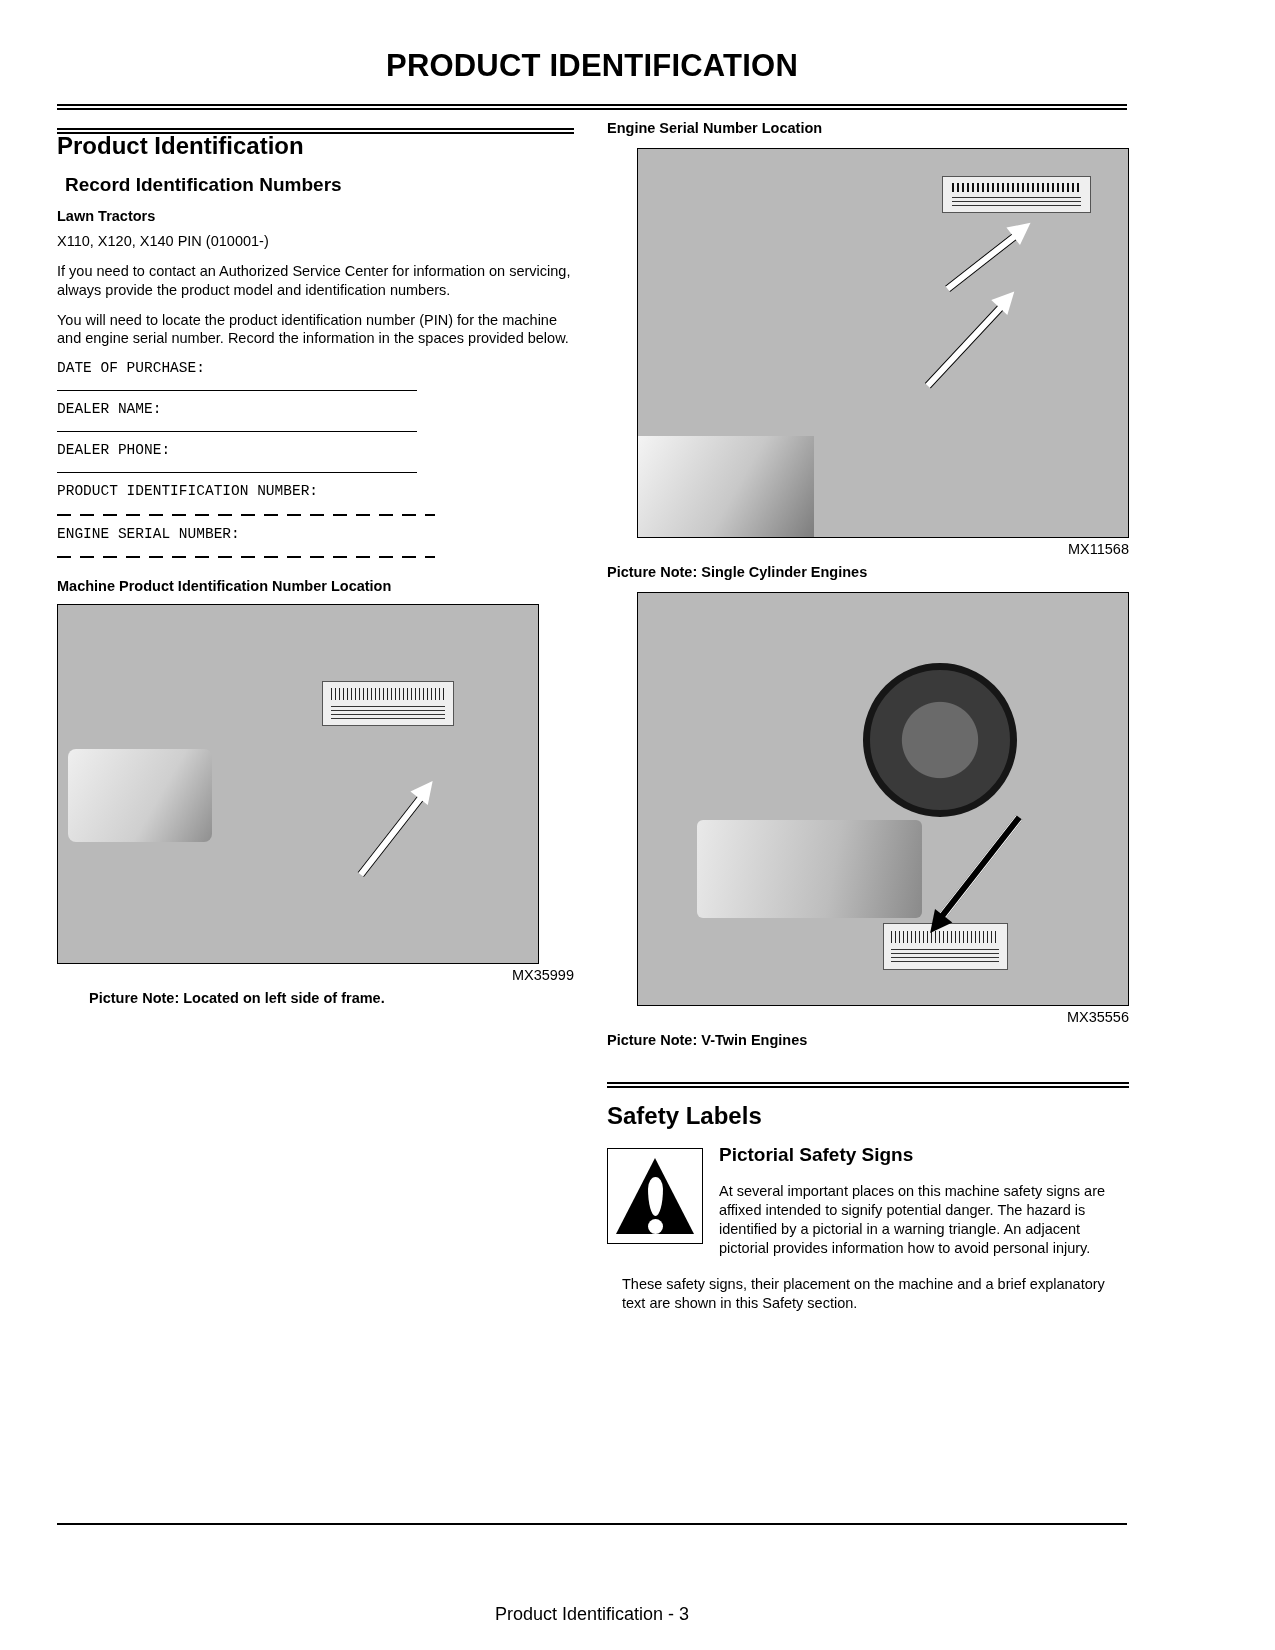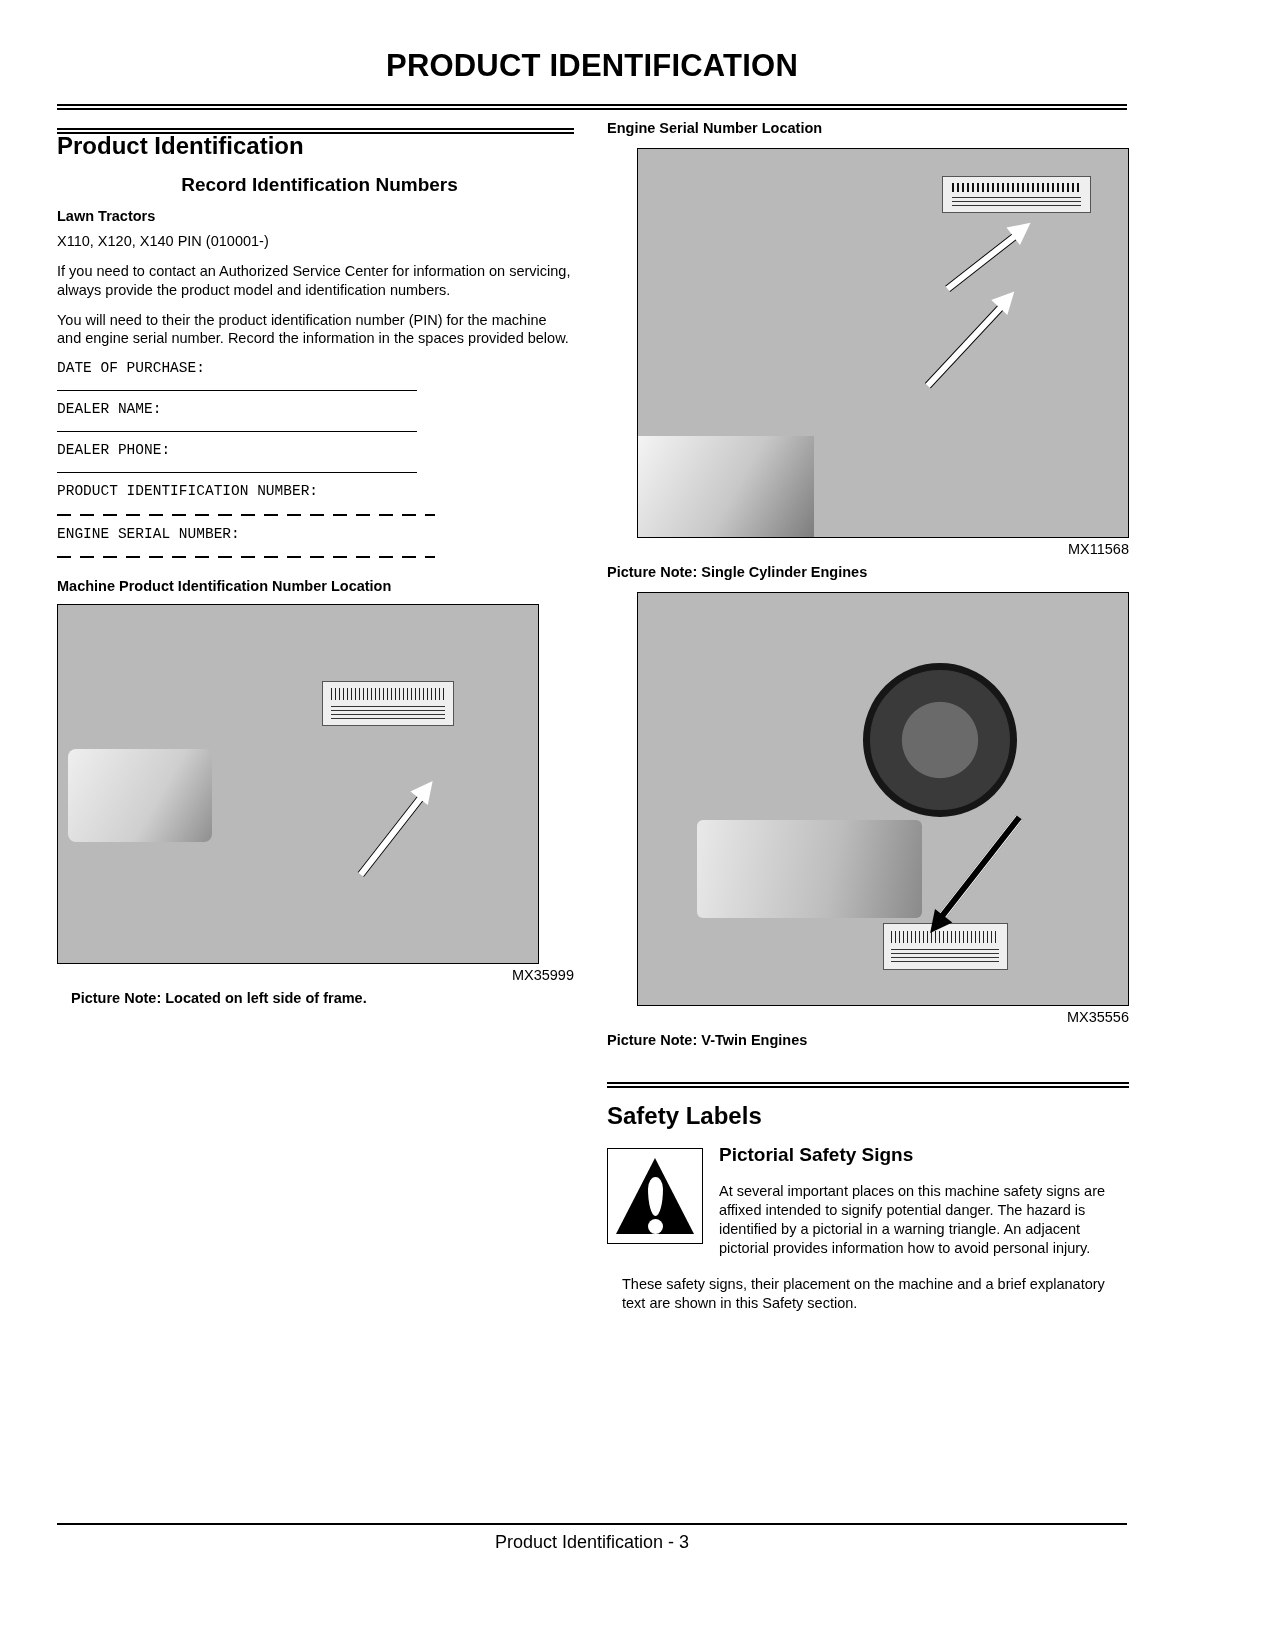--- a/index.html
+++ b/index.html
@@ -83,21 +83,20 @@
 
   h2.sec-title {
     margin: 0 0 14px 0;
     font-size: 24px;
     font-weight: bold;
   }
   h3.sub-title {
     margin: 0 0 12px 8px;
     font-size: 19px;
     font-weight: bold;
-    text-align: center;
   }
   h4.sub-sub {
     margin: 0 0 8px 0;
     font-size: 14.5px;
     font-weight: bold;
   }
   p.body {
     margin: 0 0 11px 0;
     font-size: 14.5px;
     line-height: 1.30;
@@ -145,21 +144,21 @@
   .fig-id {
     text-align: right;
     font-size: 14.5px;
     margin-top: 3px;
   }
   .fig-note {
     font-size: 14.5px;
     font-weight: bold;
     margin-top: 7px;
   }
-  .fig-note.indent { margin-left: 14px; }
+  .fig-note.indent { margin-left: 32px; }
 
   
   .photo-a {
     background:
       radial-gradient(ellipse 120px 80px at 78% 22%, #f2f2f2 0%, #bdbdbd 40%, rgba(0,0,0,0) 72%),
       radial-gradient(ellipse 180px 120px at 30% 72%, #8e8e8e 0%, #4a4a4a 60%, rgba(0,0,0,0) 85%),
       linear-gradient(165deg, #4c4c4c 0%, #2a2a2a 18%, #6e6e6e 34%, #1d1d1d 52%, #555 66%, #141414 82%, #3a3a3a 100%);
   }
   .photo-b {
     background:
@@ -298,21 +297,21 @@
     position: absolute;
     left: 55px;
     top: 1523px;
     width: 1070px;
     height: 2px;
     background: #000;
   }
   .footer-text {
     position: absolute;
     left: 55px;
-    top: 1532px;
+    top: 1604px;
     width: 1070px;
     text-align: center;
     font-size: 18px;
   }
 </style>
 </head>
 <body>
 
 <div class="page">
 
@@ -322,21 +321,21 @@
   <div class="rule-double" style="top:104px;"></div>
   <div class="rule-double-short" style="left:55px; top:128px; width:517px;"></div>
 
   <div class="col-left">
 
     <h2 class="sec-title">Product Identification</h2>
     <h3 class="sub-title">Record Identification Numbers</h3>
     <h4 class="sub-sub">Lawn Tractors</h4>
     <p class="body">X110, X120, X140 PIN (010001-)</p>
     <p class="body">If you need to contact an Authorized Service Center for information on servicing, always provide the product model and identification numbers.</p>
-    <p class="body">You will need to their the product identification number (PIN) for the machine and engine serial number. Record the information in the spaces provided below.</p>
+    <p class="body">You will need to locate the product identification number (PIN) for the machine and engine serial number. Record the information in the spaces provided below.</p>
 
     <p class="label-line">DATE OF PURCHASE:</p>
     <div class="blank-solid"></div>
 
     <p class="label-line">DEALER NAME:</p>
     <div class="blank-solid"></div>
 
     <p class="label-line">DEALER PHONE:</p>
     <div class="blank-solid"></div>
 

